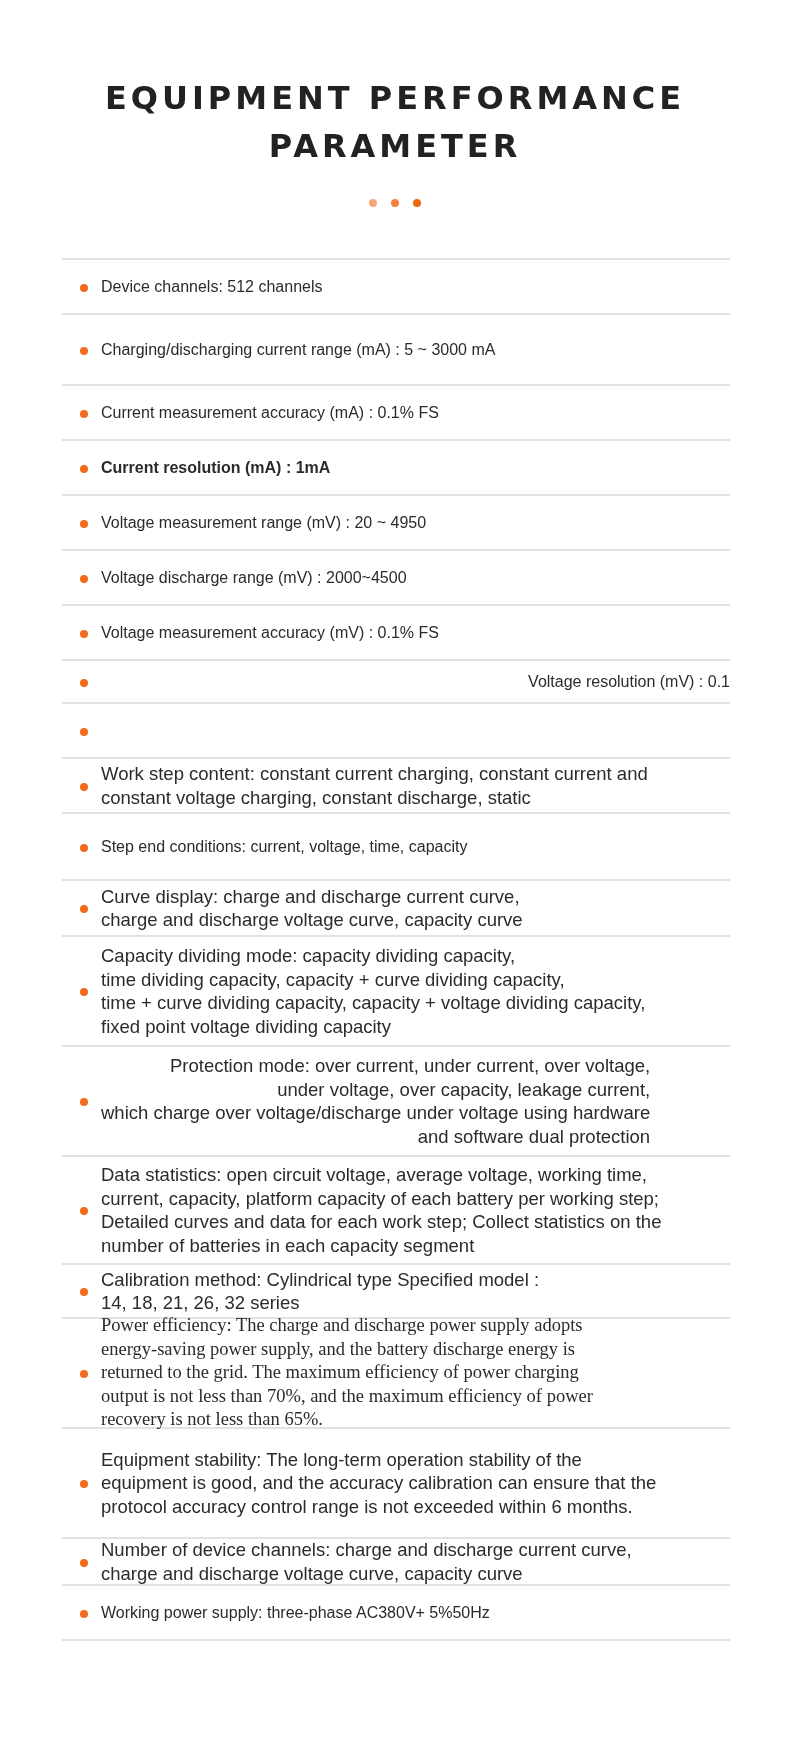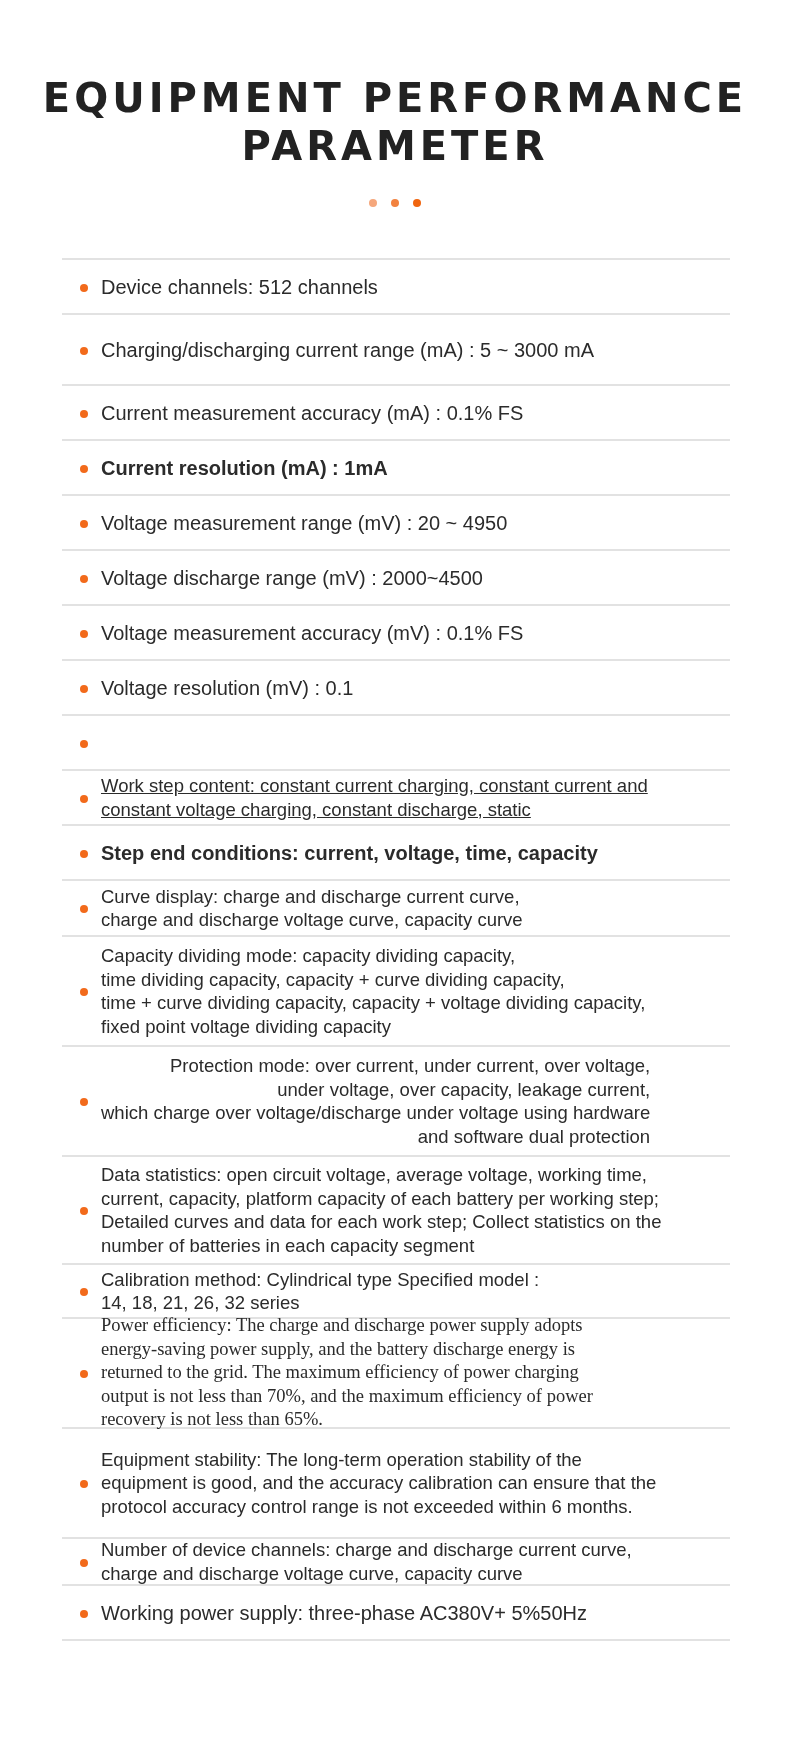--- a/index.html
+++ b/index.html
@@ -1,28 +1,28 @@
 <!DOCTYPE html>
 <html><head>
 <meta charset="utf-8">
 <style>
   html, body { margin: 0; padding: 0; background: #ffffff; }
   body { width: 790px; height: 1755px; position: relative; overflow: hidden;
          font-family: "Liberation Sans", "DejaVu Sans", sans-serif; color: #2b2b2b; }
   .title { position: absolute; left: 0; top: 74px; width: 790px; text-align: center;
-           font-family: "DejaVu Sans", sans-serif; font-weight: bold; font-size: 40px;
+           font-family: "DejaVu Sans", sans-serif; font-weight: bold; font-size: 32px;
            line-height: 48px; letter-spacing: 4px; color: #222222; }
   .dots { position: absolute; top: 193px; left: 0; width: 790px; text-align: center; }
   .dot { display: inline-block; width: 8px; height: 8px; border-radius: 50%; margin: 0 7px; }
   .list { position: absolute; left: 62px; top: 258px; width: 668px; border-top: 2px solid #e2e2e2; }
   .row { position: relative; border-bottom: 2px solid #e2e2e2; box-sizing: border-box;
          display: flex; align-items: center; padding-left: 39px; padding-right: 0; }
   .bullet { position: absolute; left: 18px; top: 50%; width: 8px; height: 8px; margin-top: -3px;
             border-radius: 50%; }
-  .text { font-size: 20px; line-height: 24px; color: #2b2b2b; white-space: pre-line; }
+  .text { font-size: 16px; line-height: 24px; color: #2b2b2b; white-space: pre-line; }
   .text.multi { font-size: 18.5px; line-height: 23.5px; }
 </style>
 </head>
 <body>
 
 <div class="title">
   <div>EQUIPMENT PERFORMANCE</div>
   <div>PARAMETER</div>
 </div>
 
@@ -52,33 +52,33 @@
       <span class="text">Voltage measurement range (mV) : 20 ~ 4950</span>
     </div>
     <div class="row" style="height: 55px;">
       <span class="bullet" style="background: rgb(242, 106, 27);"></span>
       <span class="text">Voltage discharge range (mV) : 2000~4500</span>
     </div>
     <div class="row" style="height: 55px;">
       <span class="bullet" style="background: rgb(242, 106, 27);"></span>
       <span class="text">Voltage measurement accuracy (mV) : 0.1% FS</span>
     </div>
-    <div class="row" style="height: 55px;">
+    <div class="row" style="height: 43px; justify-content: flex-end;">
       <span class="bullet" style="background: rgb(242, 106, 27);"></span>
       <span class="text">Voltage resolution (mV) : 0.1</span>
     </div>
     <div class="row" style="height: 55px;">
       <span class="bullet" style="background: rgb(242, 106, 27);"></span>
     </div>
-    <div class="row" style="height: 55px; text-decoration: underline;">
+    <div class="row" style="height: 55px;">
       <span class="bullet" style="background: rgb(242, 106, 27);"></span>
       <span class="text multi">Work step content: constant current charging, constant current and
 constant voltage charging, constant discharge, static</span>
     </div>
-    <div class="row" style="height: 55px; font-weight: bold;">
+    <div class="row" style="height: 67px;">
       <span class="bullet" style="background: rgb(242, 106, 27);"></span>
       <span class="text">Step end conditions: current, voltage, time, capacity</span>
     </div>
     <div class="row" style="height: 56px;">
       <span class="bullet" style="background: rgb(242, 106, 27);"></span>
       <span class="text multi">Curve display: charge and discharge current curve,
 charge and discharge voltage curve, capacity curve</span>
     </div>
     <div class="row" style="height: 110px;">
       <span class="bullet" style="background: rgb(242, 106, 27);"></span>

